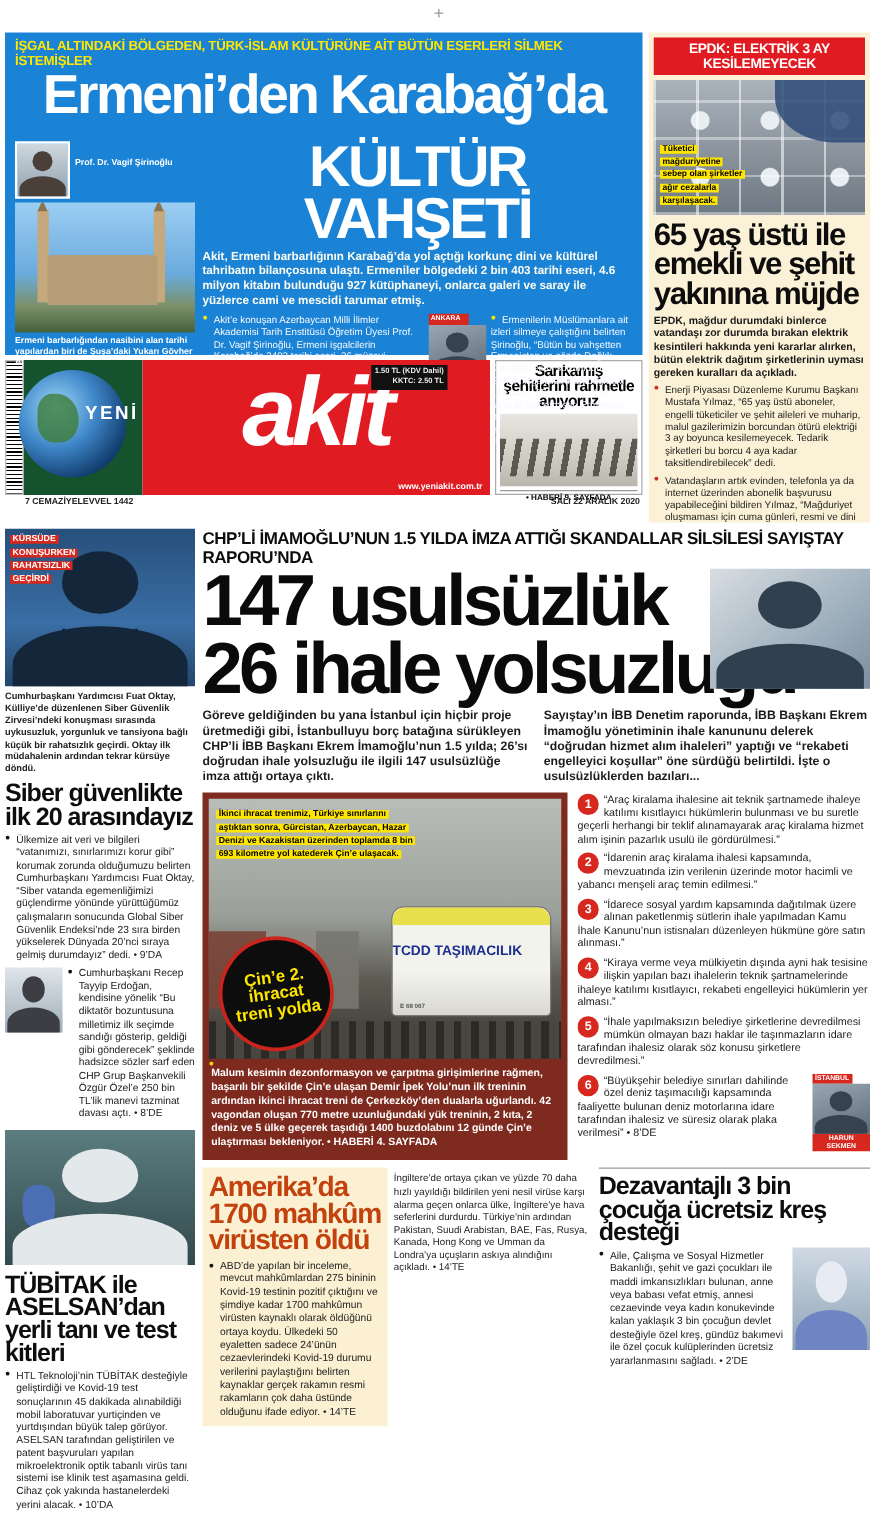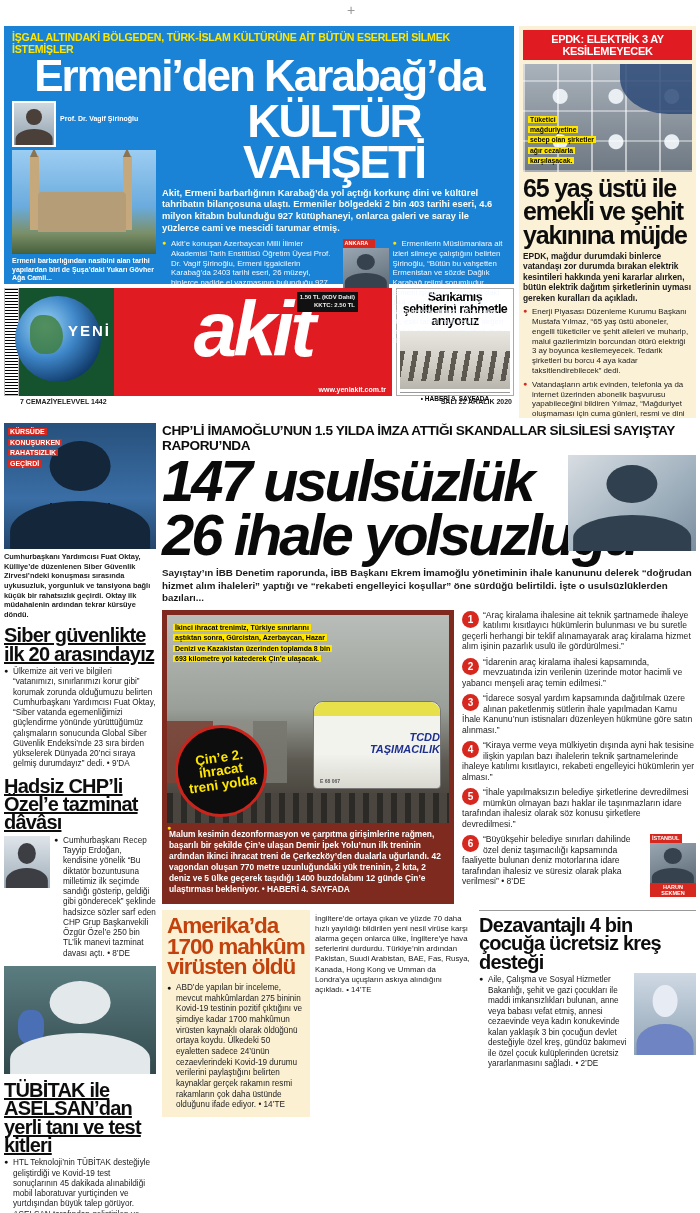--- a/index.html
+++ b/index.html
@@ -23,21 +23,21 @@
   .reporterbox .photo { height:40px; }
   .reporterbox .nm { background:#d6281f; padding:1px 2px; display:block; line-height:1.1; }
 
   
   .top-section { display:flex; }
   .top-left { width:510px; }
 
   .banner { position:relative; background:#1a83d6; height:258px; padding:5px 8px 4px 8px; color:#fff; }
   .banner-kicker { color:#ffe600; font-weight:bold; font-size:10.6px; letter-spacing:-0.2px; }
   .banner-h1 { font-size:44px; font-weight:bold; letter-spacing:-2px; line-height:0.95; text-align:center; }
-  .banner-body { display:flex; margin-top:4px; }
+  .banner-body { display:flex; margin-top:16px; }
   .banner-leftcol { width:150px; flex:none; padding-right:6px; }
   .portrait-row { display:flex; gap:4px; align-items:flex-start; }
   .portrait { width:44px; height:46px; border:2px solid #fff; --sc:#4a3f39; background:linear-gradient(#cfd8df,#8fa0ad); flex:none; }
   .portrait-cap { font-size:7px; font-weight:bold; line-height:1.2; padding-top:14px; }
   .mosque { height:104px; margin-top:3px; background:linear-gradient(#9ccdf2 0%,#6aabdd 55%,#7b8f68 80%,#45603c 100%); }
   .minaret { position:absolute; top:6px; width:9px; height:74px; background:#c5a87c; }
   .minaret::before { content:""; position:absolute; top:-8px; left:0; border-left:4.5px solid transparent; border-right:4.5px solid transparent; border-bottom:9px solid #8d7450; }
   .mosque-main { position:absolute; left:26px; right:30px; bottom:22px; height:40px; background:#b59d78; border-radius:4px 4px 0 0; }
   .mosque-cap { font-size:7px; font-weight:bold; line-height:1.25; margin-top:3px; }
   .banner-rightcol { flex:1; }
@@ -87,47 +87,47 @@
   .epdk .bullet { font-size:7.9px; line-height:1.24; margin-top:4px; color:#222; }
 
   
   .main-row { display:flex; margin-top:5px; }
   .sidebar { width:158px; flex:none; padding-right:6px; }
   .oktay { height:126px; background:linear-gradient(#27507c,#3a6ea5 60%,#24466b); --sc:#14263a; }
   .oktay-tag { position:absolute; left:4px; top:4px; width:70px; font-size:7px; font-weight:bold; color:#fff; line-height:1.5; z-index:2; }
   .oktay-tag span { background:#d6281f; padding:0 2px; box-decoration-break:clone; -webkit-box-decoration-break:clone; }
   .mic { position:absolute; bottom:0; width:2px; height:46px; background:#0c1722; }
   .cap { font-size:7.4px; font-weight:bold; line-height:1.3; color:#222; margin-top:3px; }
-  .sb-h { font-size:20px; font-weight:bold; letter-spacing:-0.8px; line-height:0.92; color:#0d0d0d; margin-top:7px;text-decoration:underline; }
+  .sb-h { font-size:20px; font-weight:bold; letter-spacing:-0.8px; line-height:0.92; color:#0d0d0d; margin-top:7px; }
   .sb-txt { font-size:8.2px; line-height:1.25; color:#222; margin-top:4px; }
   .ozel-wrap { display:flex; gap:4px; margin-top:4px; }
   .ozel-photo { width:46px; height:52px; flex:none; background:linear-gradient(#dfe5ea,#9fadb9); --sc:#3d3d44; }
   .tubitak { height:108px; margin-top:7px; background:linear-gradient(#5b7d80,#32494d); --sc:#d8dde0; }
   .tubitak::after { background:#e3e8ea; }
   .tubitak::before { background:#e3e8ea; }
   .glove { position:absolute; left:14px; top:44px; width:26px; height:34px; background:#4a6fb5; border-radius:40%; }
 
   .main-col { flex:1; }
   .kicker { font-size:13.6px; font-weight:bold; letter-spacing:-0.4px; color:#0d0d0d; }
-  .headline-wrap { position:relative; margin-top:2px;font-style:italic; }
+  .headline-wrap { position:relative; margin-top:2px; }
   .h147 { font-size:58px; font-weight:bold; letter-spacing:-3px; line-height:0.9; color:#0a0a0a; }
   .h26  { font-size:58px; font-weight:bold; letter-spacing:-3px; line-height:0.95; color:#0a0a0a; }
   .imamoglu { position:absolute; right:0; top:0; width:128px; height:96px; background:linear-gradient(140deg,#d8dde2,#9fb0bd 60%,#7b8fa0); --sc:#31404f; }
   .imamoglu::before { top:10%; }
   .intro-row { display:flex; gap:12px; margin-top:5px; }
   .intro-row p { flex:1; font-size:9.8px; font-weight:bold; line-height:1.25; color:#1c1c1c; }
 
   .mid-row { display:flex; margin-top:6px; }
   .train-frame { width:292px; flex:none; background:#7e2a1e; padding:5px; }
   .train-photo { height:208px; background:linear-gradient(#b9bdb9 0%,#9aa099 45%,#5d5a52 70%,#3c3832 100%); }
   .train-overlay { position:absolute; left:6px; top:8px; width:158px; font-size:7px; font-weight:bold; line-height:1.5; z-index:3; }
   .train-overlay span { background:#ffe600; color:#000; padding:0 2px; box-decoration-break:clone; -webkit-box-decoration-break:clone; }
   .loco { position:absolute; right:8px; bottom:34px; width:128px; height:88px; background:linear-gradient(#f3f3ee 60%,#d8d8d0); border-radius:10px 10px 4px 4px; border:1px solid #777; }
   .loco::before { content:""; position:absolute; left:0; right:0; top:0; height:14px; background:#e7e04a; border-radius:10px 10px 0 0; }
-  .loco-txt { position:absolute; left:0; right:0; top:30px; text-align:right; color:#1d2f8f; font-weight:bold; font-style:italic; font-size:11px; line-height:1.05;padding-left:33px; }
+  .loco-txt { position:absolute; left:0; right:0; top:30px; text-align:left; color:#1d2f8f; font-weight:bold; font-size:11px; line-height:1.05; }
   .loco-num { position:absolute; left:6px; bottom:4px; font-size:5px; color:#555; font-weight:bold; }
   .wagons { position:absolute; left:0; bottom:40px; width:120px; height:62px; background:linear-gradient(90deg,#7a4438 0 46px,#8e8e86 46px 86px,#77776f 86px 120px); opacity:.9; }
   .tracks { position:absolute; left:0; right:0; bottom:0; height:30px; background:repeating-linear-gradient(90deg,#2c2a26 0 6px,#4a463f 6px 14px); }
   .train-badge { position:absolute; left:8px; bottom:6px; width:92px; height:92px; border-radius:50%; background:#0d0d0d; border:3px solid #c9251d; color:#ffe600; font-weight:bold; font-size:13.5px; line-height:1.0; display:flex; align-items:center; justify-content:center; text-align:center; transform:rotate(-8deg); padding:8px; z-index:4; }
   .train-text { color:#fff; font-size:8.4px; font-weight:bold; line-height:1.3; padding:6px 2px 2px 2px; }
   .train-text.bullet::before { color:#ffd800; }
 
   .num-list { flex:1; padding-left:8px; }
   .num-item { font-size:8.6px; line-height:1.22; color:#1d1d1d; margin-bottom:5px; overflow:hidden; }
   .num-circle { float:left; width:17px; height:17px; border-radius:50%; background:#d6281f; color:#fff; font-weight:bold; font-size:10px; text-align:center; line-height:17px; margin:1px 4px 1px 0; }
@@ -241,41 +241,41 @@
 
     <aside class="sidebar">
       <div class="oktay photo sil">
         <div class="oktay-tag"><span>KÜRSÜDE KONUŞURKEN RAHATSIZLIK GEÇİRDİ</span></div>
         <div class="mic" style="left:46px;"></div>
         <div class="mic" style="left:104px;"></div>
       </div>
       <p class="cap">Cumhurbaşkanı Yardımcısı Fuat Oktay, Külliye’de düzenlenen Siber Güvenlik Zirvesi’ndeki konuşması sırasında uykusuzluk, yorgunluk ve tansiyona bağlı küçük bir rahatsızlık geçirdi. Oktay ilk müdahalenin ardından tekrar kürsüye döndü.</p>
       <h2 class="sb-h">Siber güvenlikte ilk 20 arasındayız</h2>
       <p class="sb-txt bullet b-black">Ülkemize ait veri ve bilgileri “vatanımızı, sınırlarımızı korur gibi” korumak zorunda olduğumuzu belirten Cumhurbaşkanı Yardımcısı Fuat Oktay, “Siber vatanda egemenliğimizi güçlendirme yönünde yürüttüğümüz çalışmaların sonucunda Global Siber Güvenlik Endeksi’nde 23 sıra birden yükselerek Dünyada 20’nci sıraya gelmiş durumdayız” dedi. • 9’DA</p>
-      <h2 class="sb-h">Hadsiz CHP’li Özel’e tazminat dâvâsı</h2>
       <div class="ozel-wrap">
         <div class="ozel-photo photo sil"></div>
         <p class="sb-txt bullet b-black" style="margin-top:0;">Cumhurbaşkanı Recep Tayyip Erdoğan, kendisine yönelik “Bu diktatör bozuntusuna milletimiz ilk seçimde sandığı gösterip, geldiği gibi gönderecek” şeklinde hadsizce sözler sarf eden CHP Grup Başkanvekili Özgür Özel’e 250 bin TL’lik manevi tazminat davası açtı. • 8’DE</p>
       </div>
       <div class="tubitak photo sil">
         <div class="glove"></div>
       </div>
       <h2 class="sb-h">TÜBİTAK ile ASELSAN’dan yerli tanı ve test kitleri</h2>
       <p class="sb-txt bullet b-black">HTL Teknoloji’nin TÜBİTAK desteğiyle geliştirdiği ve Kovid-19 test sonuçlarının 45 dakikada alınabildiği mobil laboratuvar yurtiçinden ve yurtdışından büyük talep görüyor. ASELSAN tarafından geliştirilen ve patent başvuruları yapılan mikroelektronik optik tabanlı virüs tanı sistemi ise klinik test aşamasına geldi. Cihaz çok yakında hastanelerdeki yerini alacak. • 10’DA</p>
 
     </aside>
 
     <div class="main-col">
       <div class="kicker">CHP’Lİ İMAMOĞLU’NUN 1.5 YILDA İMZA ATTIĞI SKANDALLAR SİLSİLESİ SAYIŞTAY RAPORU’NDA</div>
       <div class="headline-wrap">
         <div class="h147">147 usulsüzlük</div>
         <div class="h26">26 ihale yolsuzluğu</div>
         <div class="imamoglu photo sil"></div>
       </div>
       <div class="intro-row">
+        <p>Göreve geldiğinden bu yana İstanbul için hiçbir proje üretmediği gibi, İstanbulluyu borç batağına sürükleyen CHP’li İBB Başkanı Ekrem İmamoğlu’nun 1.5 yılda; 26’sı doğrudan ihale yolsuzluğu ile ilgili 147 usulsüzlüğe imza attığı ortaya çıktı.</p>
         <p>Sayıştay’ın İBB Denetim raporunda, İBB Başkanı Ekrem İmamoğlu yönetiminin ihale kanununu delerek “doğrudan hizmet alım ihaleleri” yaptığı ve “rekabeti engelleyici koşullar” öne sürdüğü belirtildi. İşte o usulsüzlüklerden bazıları...</p>
       </div>
 
       <div class="mid-row">
 
         <div class="train-frame">
           <div class="train-photo photo">
             <div class="train-overlay"><span>İkinci ihracat trenimiz, Türkiye sınırlarını aştıktan sonra, Gürcistan, Azerbaycan, Hazar Denizi ve Kazakistan üzerinden toplamda 8 bin 693 kilometre yol katederek Çin’e ulaşacak.</span></div>
             <div class="wagons"></div>
             <div class="loco">
@@ -323,21 +323,21 @@
 
       <div class="bottom-row">
         <div class="amerika">
           <h2 class="amerika-h">Amerika’da 1700 mahkûm virüsten öldü</h2>
           <p class="amerika-txt bullet b-black">ABD’de yapılan bir inceleme, mevcut mahkûmlardan 275 bininin Kovid-19 testinin pozitif çıktığını ve şimdiye kadar 1700 mahkûmun virüsten kaynaklı olarak öldüğünü ortaya koydu. Ülkedeki 50 eyaletten sadece 24’ünün cezaevlerindeki Kovid-19 durumu verilerini paylaştığını belirten kaynaklar gerçek rakamın resmi rakamların çok daha üstünde olduğunu ifade ediyor. • 14’TE</p>
         </div>
         <div class="mut-col">
           <p class="mut-cap">İngiltere’de ortaya çıkan ve yüzde 70 daha hızlı yayıldığı bildirilen yeni nesil virüse karşı alarma geçen onlarca ülke, İngiltere’ye hava seferlerini durdurdu. Türkiye’nin ardından Pakistan, Suudi Arabistan, BAE, Fas, Rusya, Kanada, Hong Kong ve Umman da Londra’ya uçuşların askıya alındığını açıkladı. • 14’TE</p>
         </div>
         <div class="kres">
-          <h2 class="kres-h">Dezavantajlı 4 bin çocuğa ücretsiz kreş desteği</h2>
+          <h2 class="kres-h">Dezavantajlı 3 bin çocuğa ücretsiz kreş desteği</h2>
           <div class="minister photo sil"></div>
           <p class="kres-txt bullet b-black">Aile, Çalışma ve Sosyal Hizmetler Bakanlığı, şehit ve gazi çocukları ile maddi imkansızlıkları bulunan, anne veya babası vefat etmiş, annesi cezaevinde veya kadın konukevinde kalan yaklaşık 3 bin çocuğun devlet desteğiyle özel kreş, gündüz bakımevi ile özel çocuk kulüplerinden ücretsiz yararlanmasını sağladı. • 2’DE</p>
         </div>
       </div>
     </div>
   </div>
 
 </div>
 
 </body></html>

